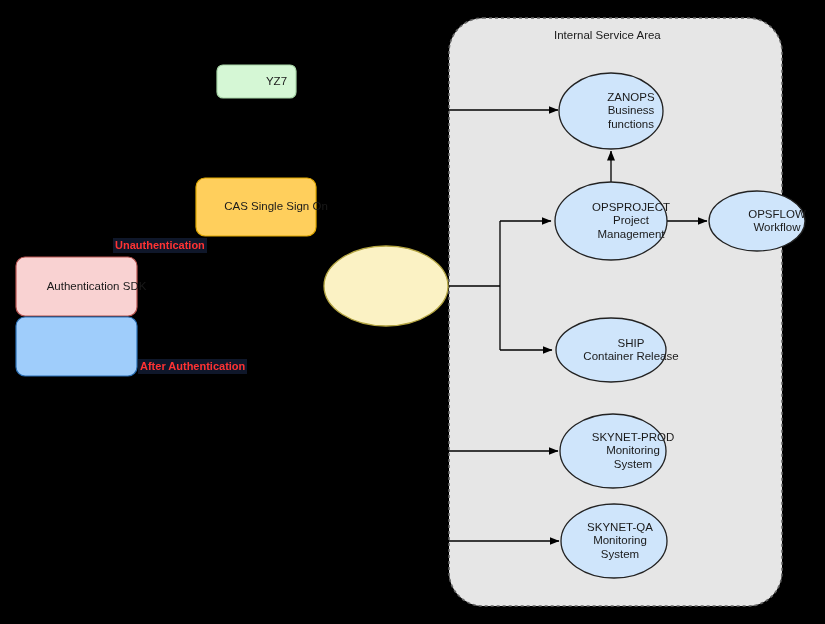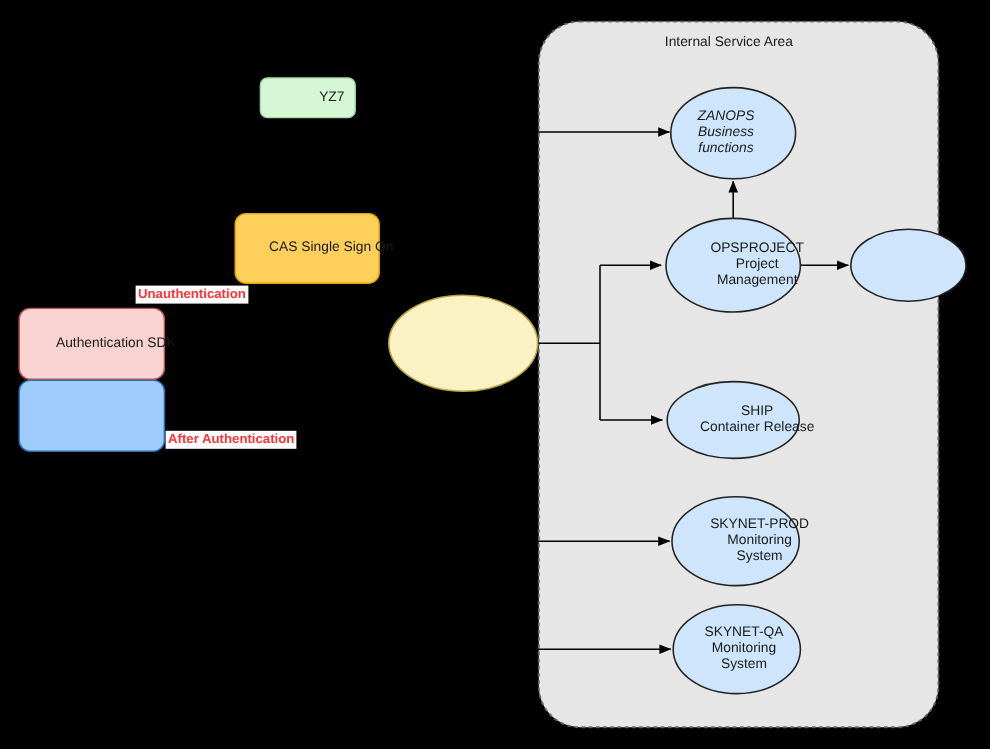--- a/index.html
+++ b/index.html
@@ -32,21 +32,21 @@
     color: #1a1a1a;
     font-size: 11.5px;
     line-height: 13.5px;
     font-family: "Liberation Sans", sans-serif;
     pointer-events: none;
     white-space: pre-line;
     margin-left: 20px;
   }
   .edge-label {
     position: absolute;
-    background: #ffffff;
+    background: #0f172a;
     color: #ff3333;
     font-size: 11px;
     font-weight: bold;
     font-family: "Liberation Sans", sans-serif;
     line-height: 13px;
     padding: 1px 2px;
     white-space: nowrap;
   }
   .area-title {
     position: absolute;
@@ -116,26 +116,28 @@
     <rect x="16" y="257" width="121" height="59" rx="9" ry="9" fill="#f9d2d2" stroke="#b85450" stroke-width="1.2"></rect>
     <rect x="16" y="317" width="121" height="59" rx="9" ry="9" fill="#9fcdfb" stroke="#2a6fb5" stroke-width="1.2"></rect>
   </svg>
 
   <div class="area-title" style="left:554px; top:29px;">Internal Service Area</div>
 
   <div class="node-text" style="left:217px; top:65px; width:79px; height:33px;">YZ7</div>
   <div class="node-text" style="left:196px; top:178px; width:120px; height:58px;">CAS Single Sign On</div>
   <div class="node-text" style="left:16px; top:257px; width:121px; height:59px;">Authentication SDK</div>
 
-  <div class="node-text" style="left:533px; top:73px; width:104px; height:76px;font-style:italic;">ZANOPS
+  <div class="node-text" style="left:559px; top:73px; width:104px; height:76px;">ZANOPS
 Business
 functions</div>
   <div class="node-text" style="left:555px; top:182px; width:112px; height:78px;">OPSPROJECT
 Project
 Management</div>
+  <div class="node-text" style="left:709px; top:191px; width:96px; height:60px;">OPSFLOW
+Workflow</div>
   <div class="node-text" style="left:556px; top:318px; width:110px; height:64px;">SHIP
 Container Release</div>
   <div class="node-text" style="left:560px; top:414px; width:106px; height:74px;">SKYNET-PROD
 Monitoring
 System</div>
   <div class="node-text" style="left:547px; top:504px; width:106px; height:74px;">SKYNET-QA
 Monitoring
 System</div>
 
   <div class="edge-label" style="left:113px; top:238px;">Unauthentication</div>

